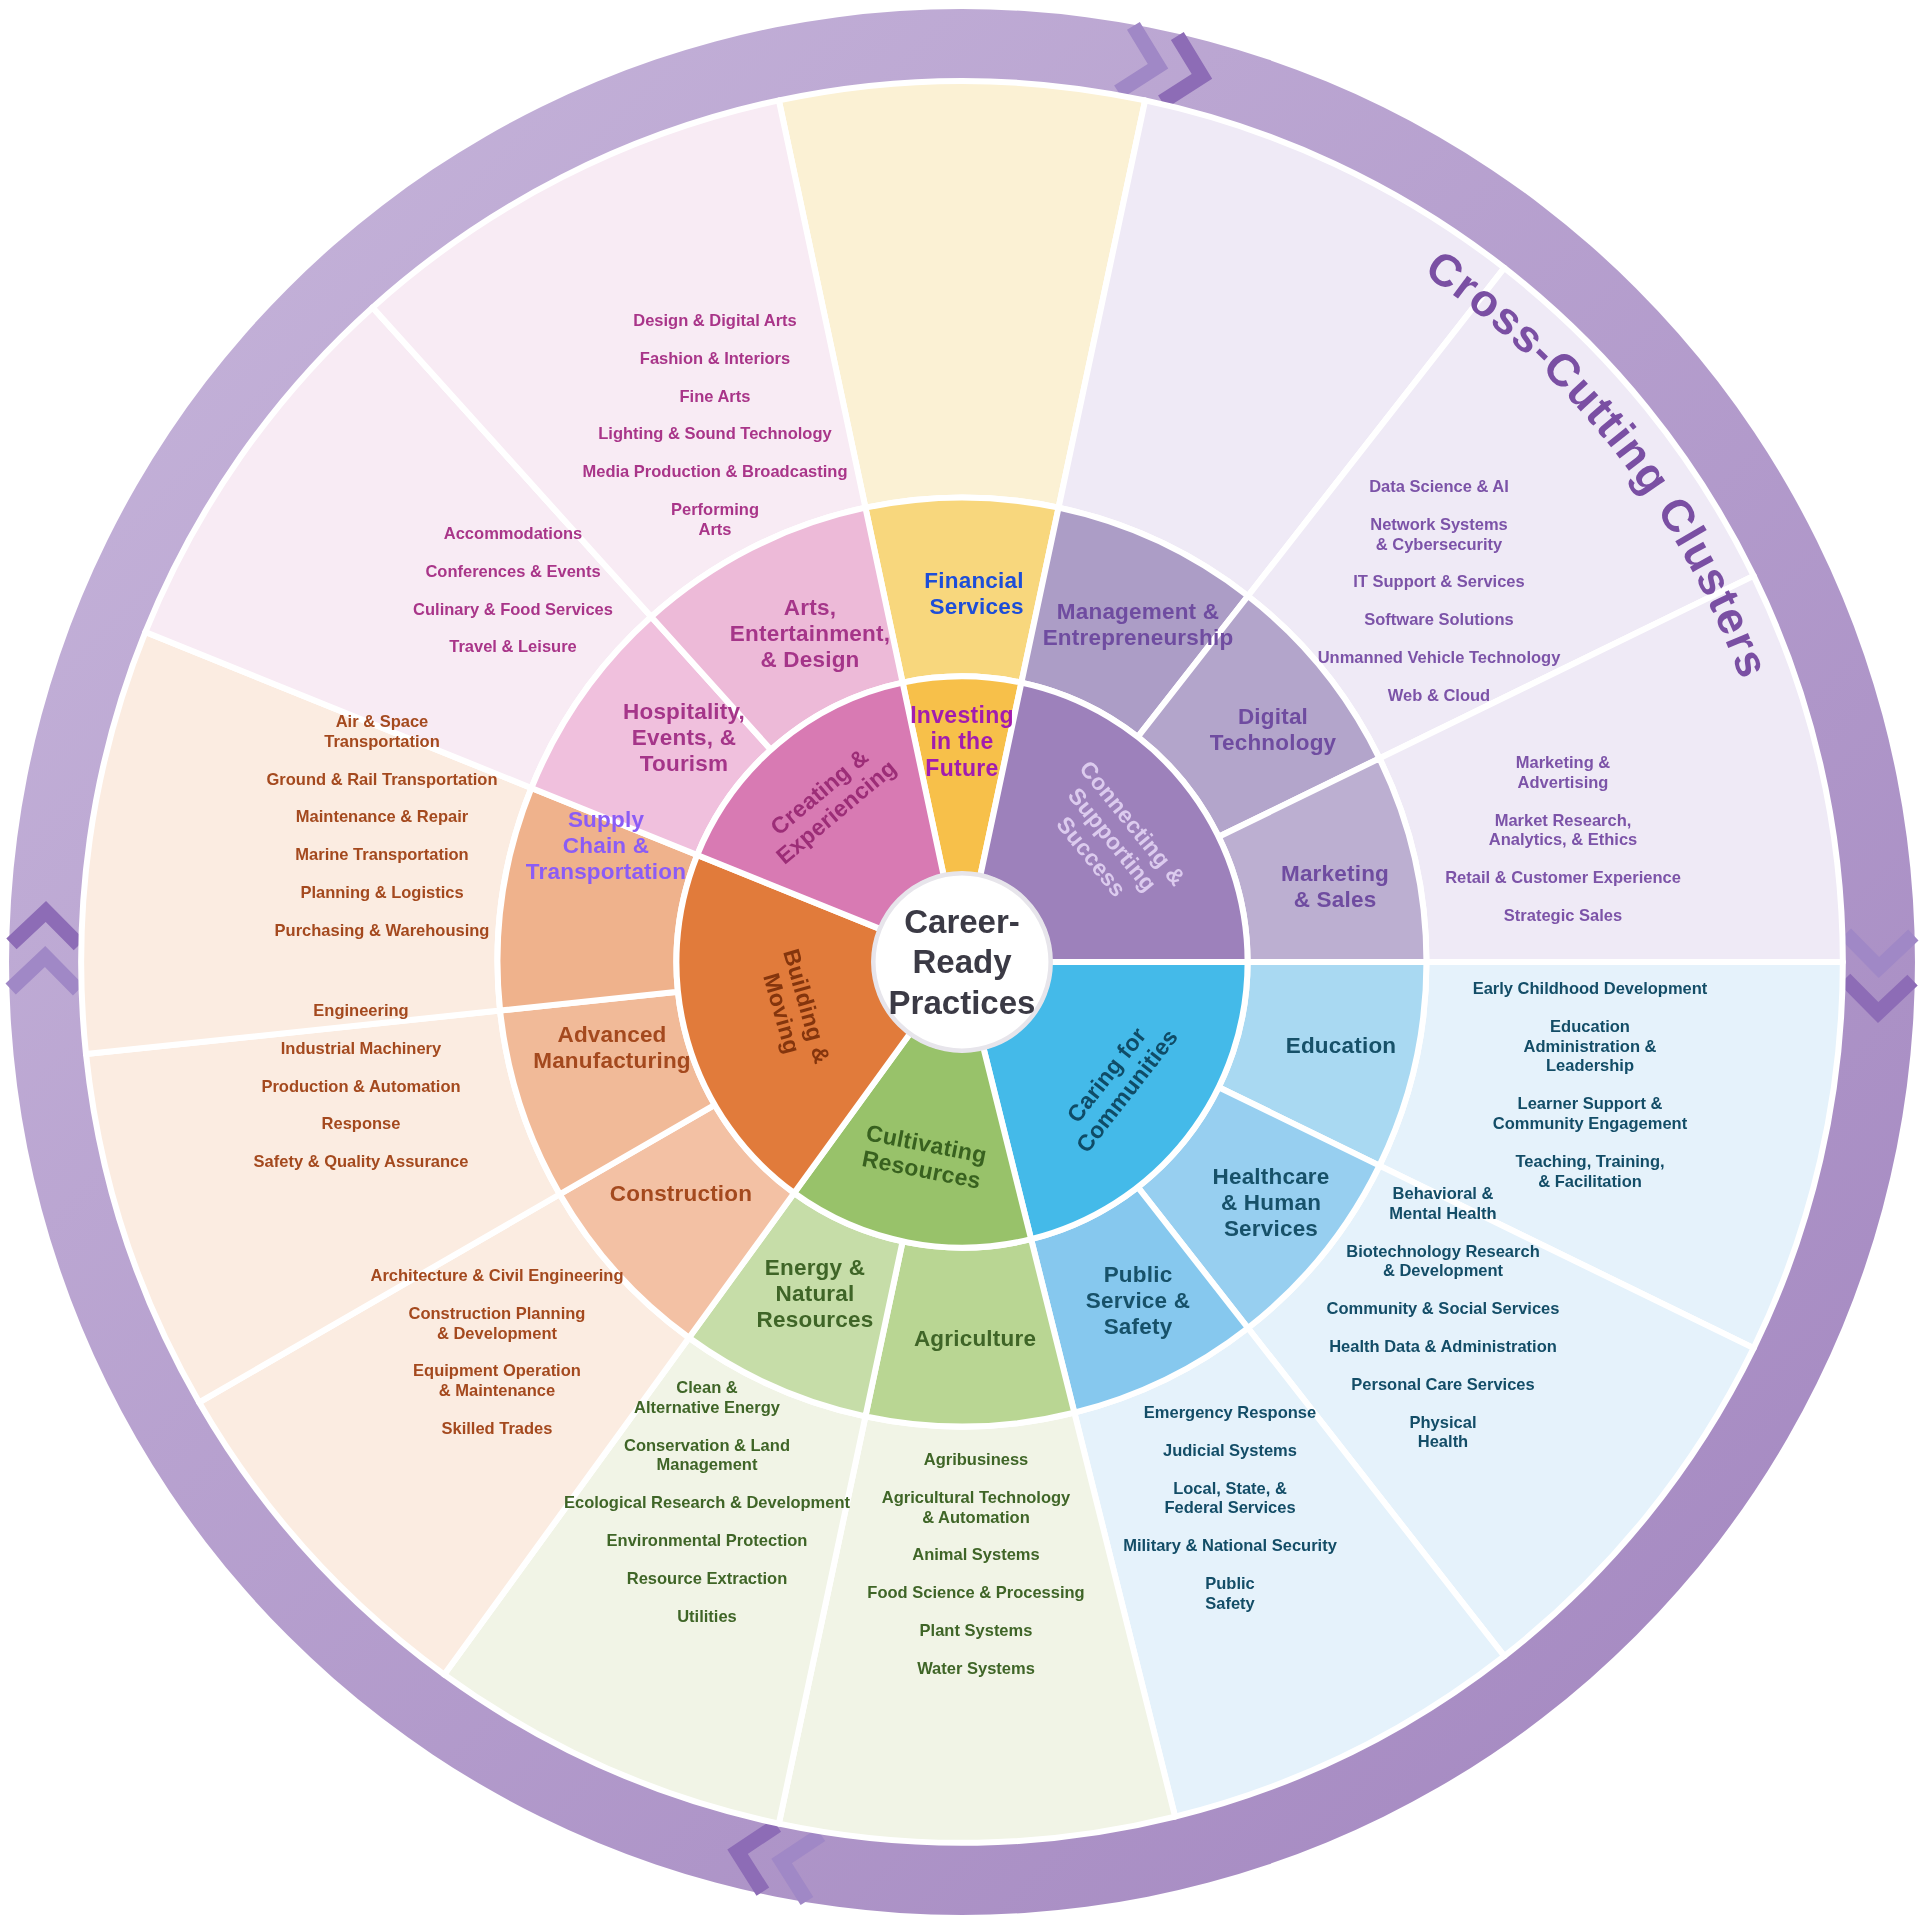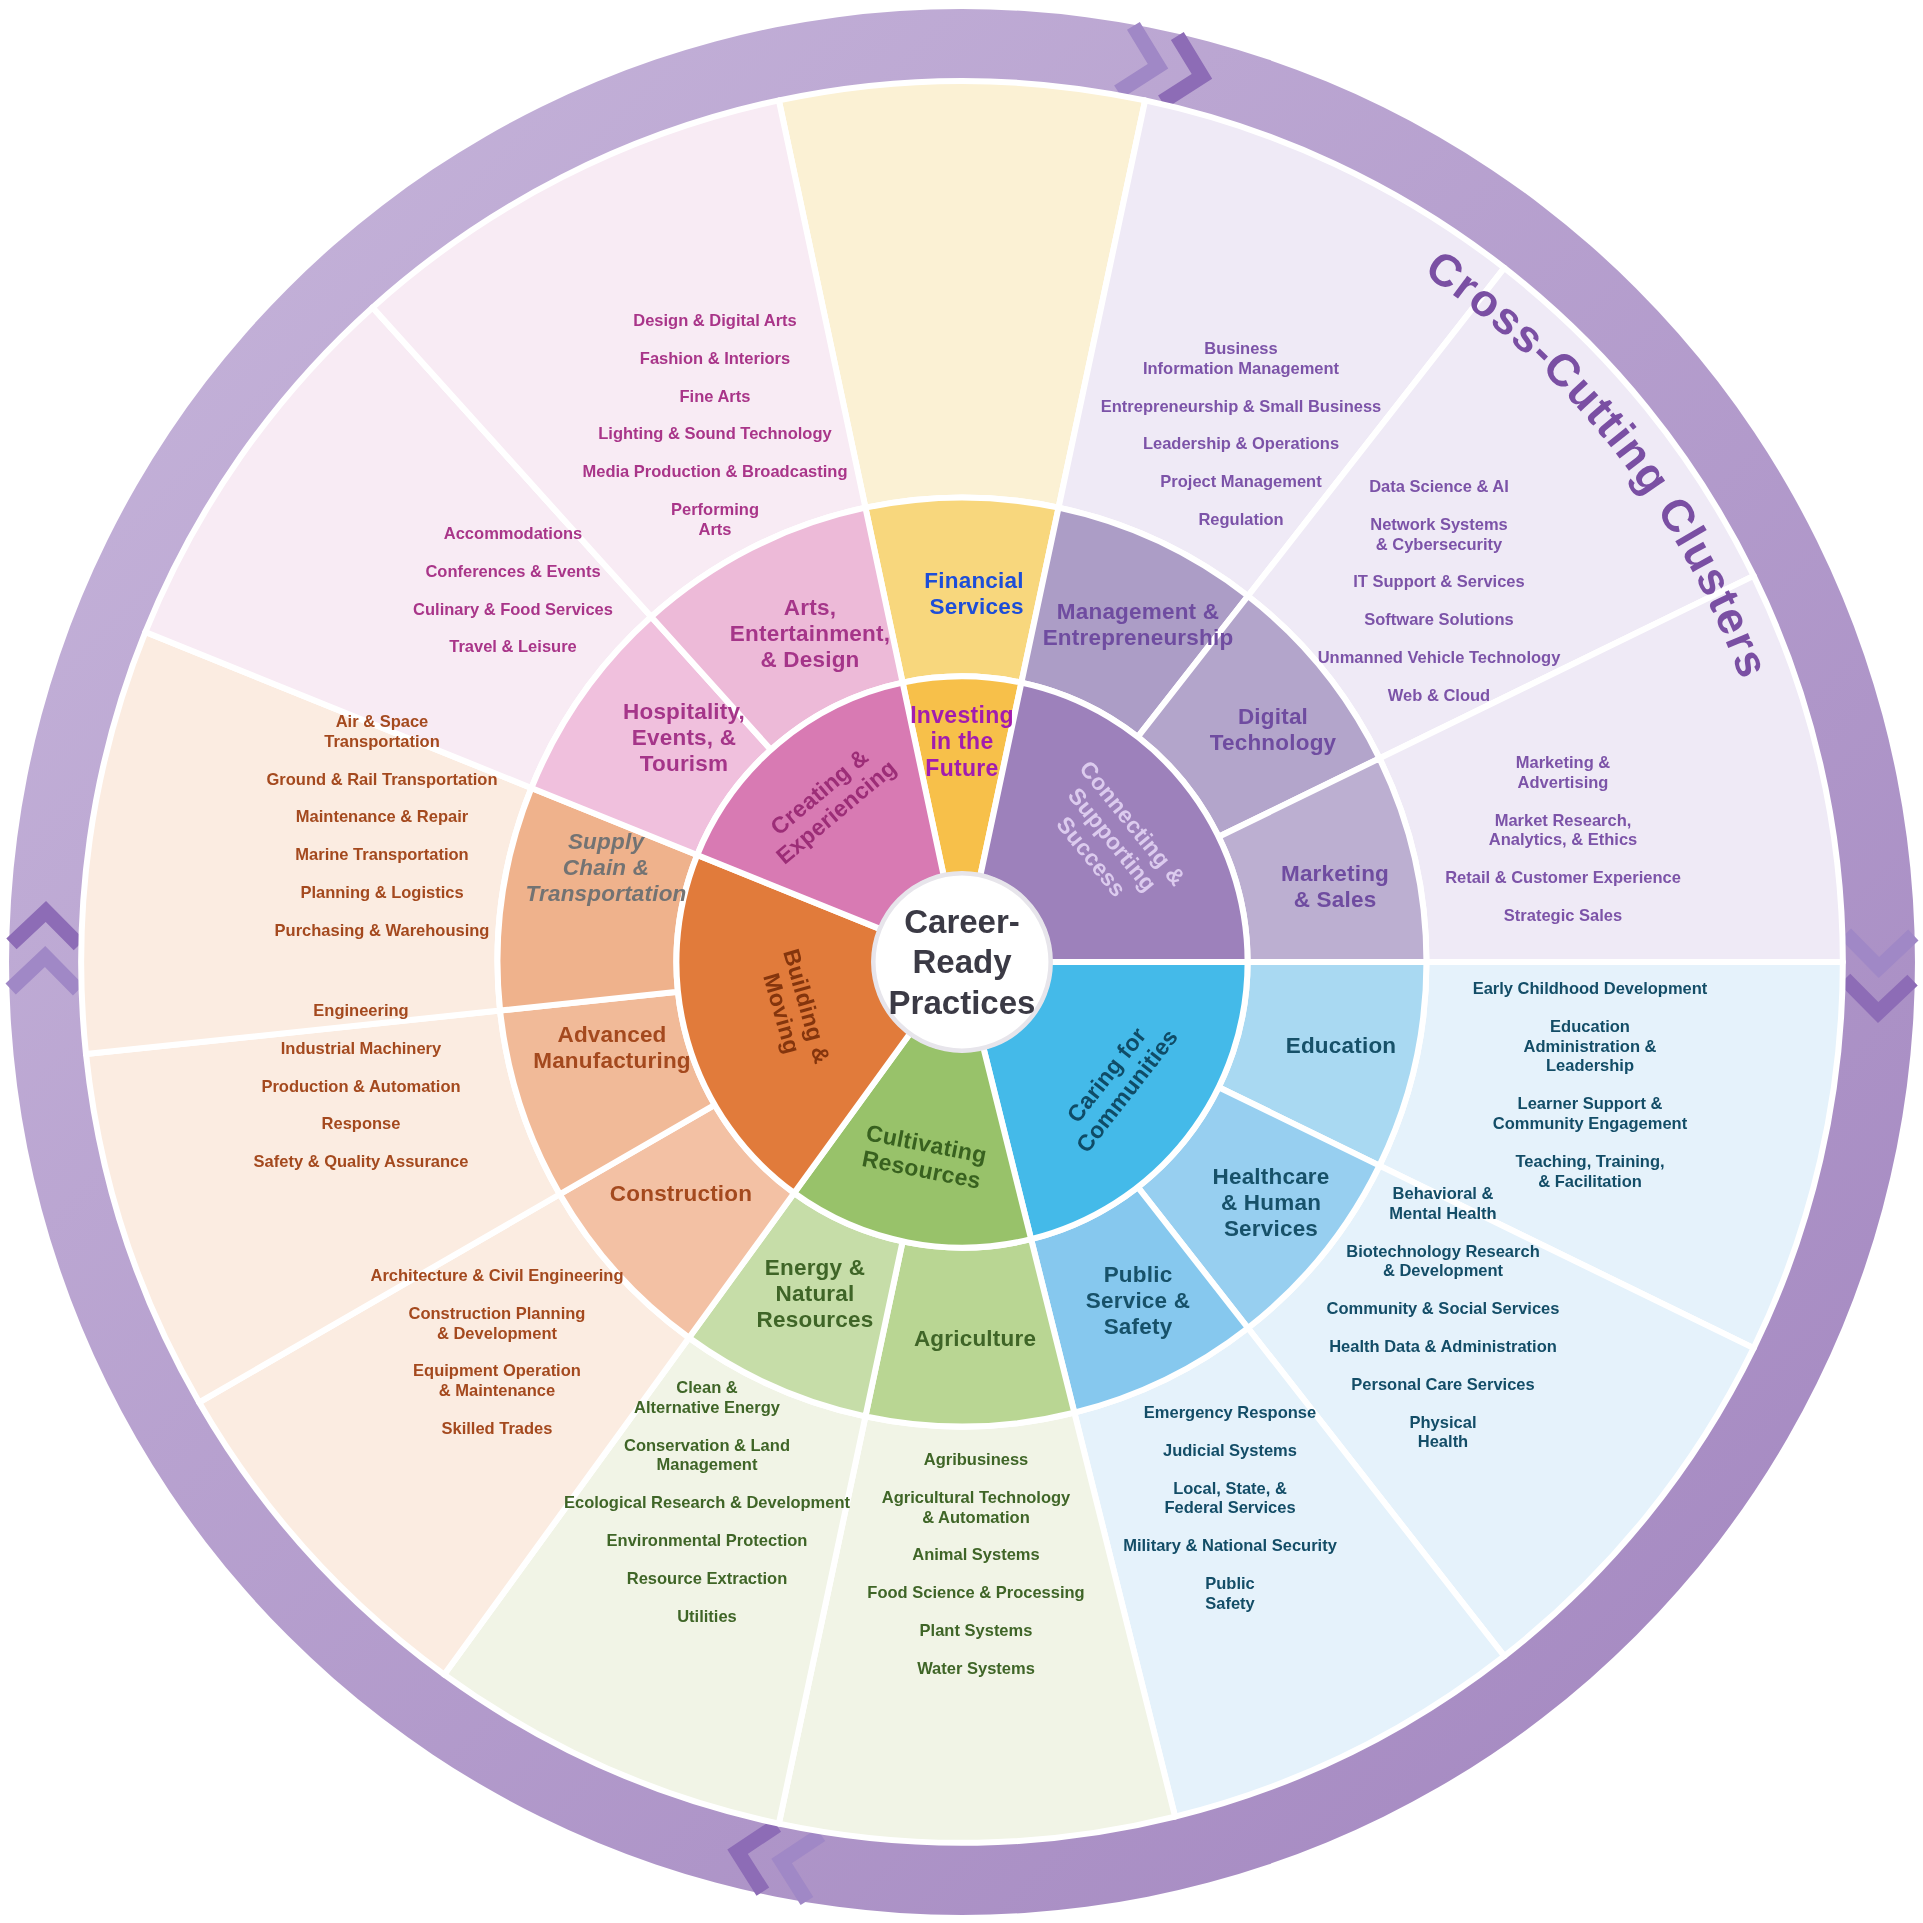--- a/index.html
+++ b/index.html
@@ -132,28 +132,20 @@
       <div class="lbl group-label" style="left: 924px; top: 1157px; color: rgb(56, 97, 31); transform: translate(-50%, -50%) rotate(11deg);">Cultivating
 Resources</div>
       <div class="lbl group-label" style="left: 794px; top: 1010px; color: rgb(132, 53, 13); transform: translate(-50%, -50%) rotate(74deg);">Building &amp;
 Moving</div>
       <div class="lbl group-label" style="left: 828px; top: 802px; color: rgb(156, 45, 119); transform: translate(-50%, -50%) rotate(-40deg);">Creating &amp;
 Experiencing</div>
       <div class="lbl cluster-label" style="left: 974px; top: 594px; color: #1d4ed8; text-align: right;">Financial
 Services</div>
       <div class="lbl cluster-label" style="left: 1138px; top: 625px; color: rgb(111, 76, 160);">Management &amp;
 Entrepreneurship</div>
-      <div class="cluster-items" style="left: 1241px; top: 434px; color: rgb(124, 83, 168);">
-        <div class="cluster-item">Business
-Information Management</div>
-        <div class="cluster-item">Entrepreneurship &amp; Small Business</div>
-        <div class="cluster-item">Leadership &amp; Operations</div>
-        <div class="cluster-item">Project Management</div>
-        <div class="cluster-item">Regulation</div>
-      </div>
       <div class="lbl cluster-label" style="left: 1273px; top: 730px; color: rgb(111, 76, 160);">Digital
 Technology</div>
       <div class="cluster-items" style="left: 1439px; top: 591px; color: rgb(124, 83, 168);">
         <div class="cluster-item">Data Science &amp; AI</div>
         <div class="cluster-item">Network Systems
 &amp; Cybersecurity</div>
         <div class="cluster-item">IT Support &amp; Services</div>
         <div class="cluster-item">Software Solutions</div>
         <div class="cluster-item">Unmanned Vehicle Technology</div>
         <div class="cluster-item">Web &amp; Cloud</div>
@@ -239,21 +231,21 @@
       </div>
       <div class="lbl cluster-label" style="left: 612px; top: 1048px; color: rgb(164, 73, 30);">Advanced
 Manufacturing</div>
       <div class="cluster-items" style="left: 361px; top: 1086px; color: rgb(164, 73, 30);">
         <div class="cluster-item">Engineering</div>
         <div class="cluster-item">Industrial Machinery</div>
         <div class="cluster-item">Production &amp; Automation</div>
         <div class="cluster-item">Response</div>
         <div class="cluster-item">Safety &amp; Quality Assurance</div>
       </div>
-      <div class="lbl cluster-label" style="left: 606px; top: 868px; color: #737373; font-style: italic;">Supply
+      <div class="lbl cluster-label" style="left: 606px; top: 846px; color: #8b5cf6;">Supply
 Chain &amp;
 Transportation</div>
       <div class="cluster-items" style="left: 382px; top: 826px; color: rgb(164, 73, 30);">
         <div class="cluster-item">Air &amp; Space
 Transportation</div>
         <div class="cluster-item">Ground &amp; Rail Transportation</div>
         <div class="cluster-item">Maintenance &amp; Repair</div>
         <div class="cluster-item">Marine Transportation</div>
         <div class="cluster-item">Planning &amp; Logistics</div>
         <div class="cluster-item">Purchasing &amp; Warehousing</div>

